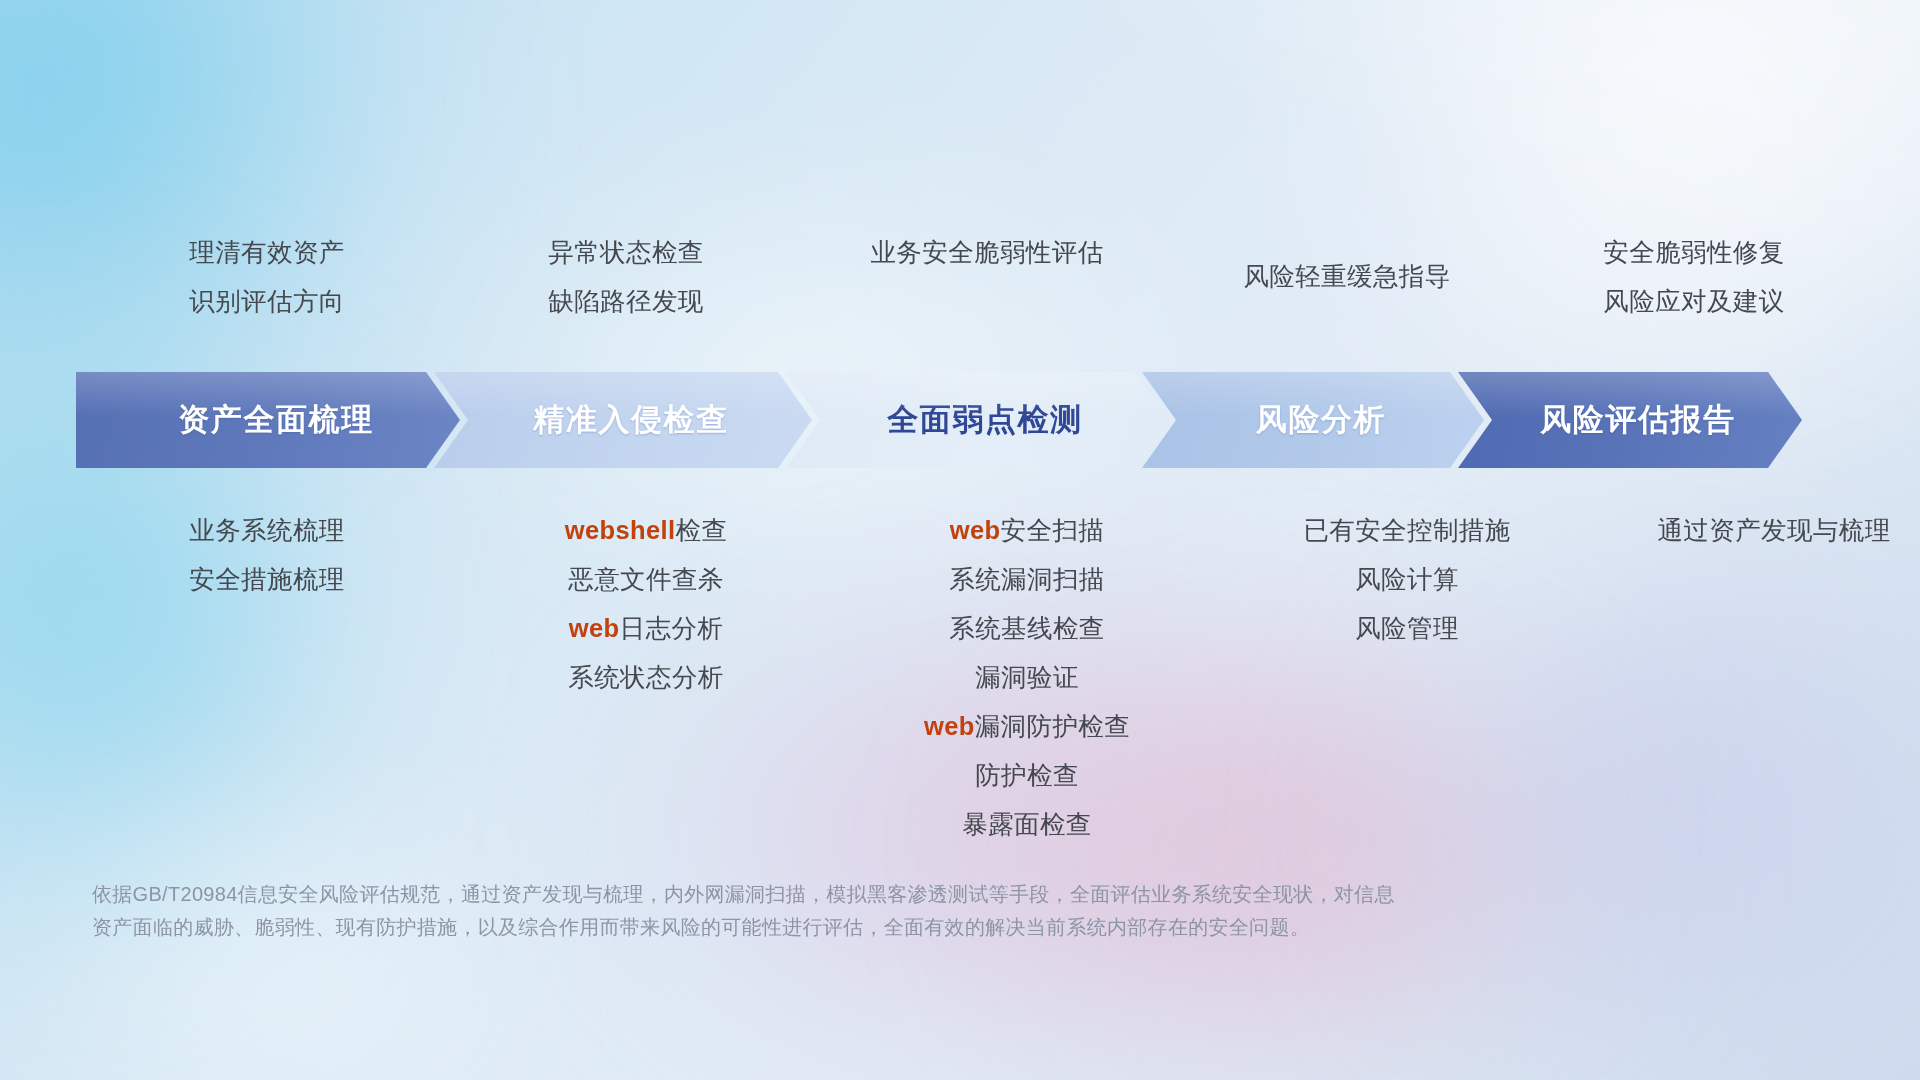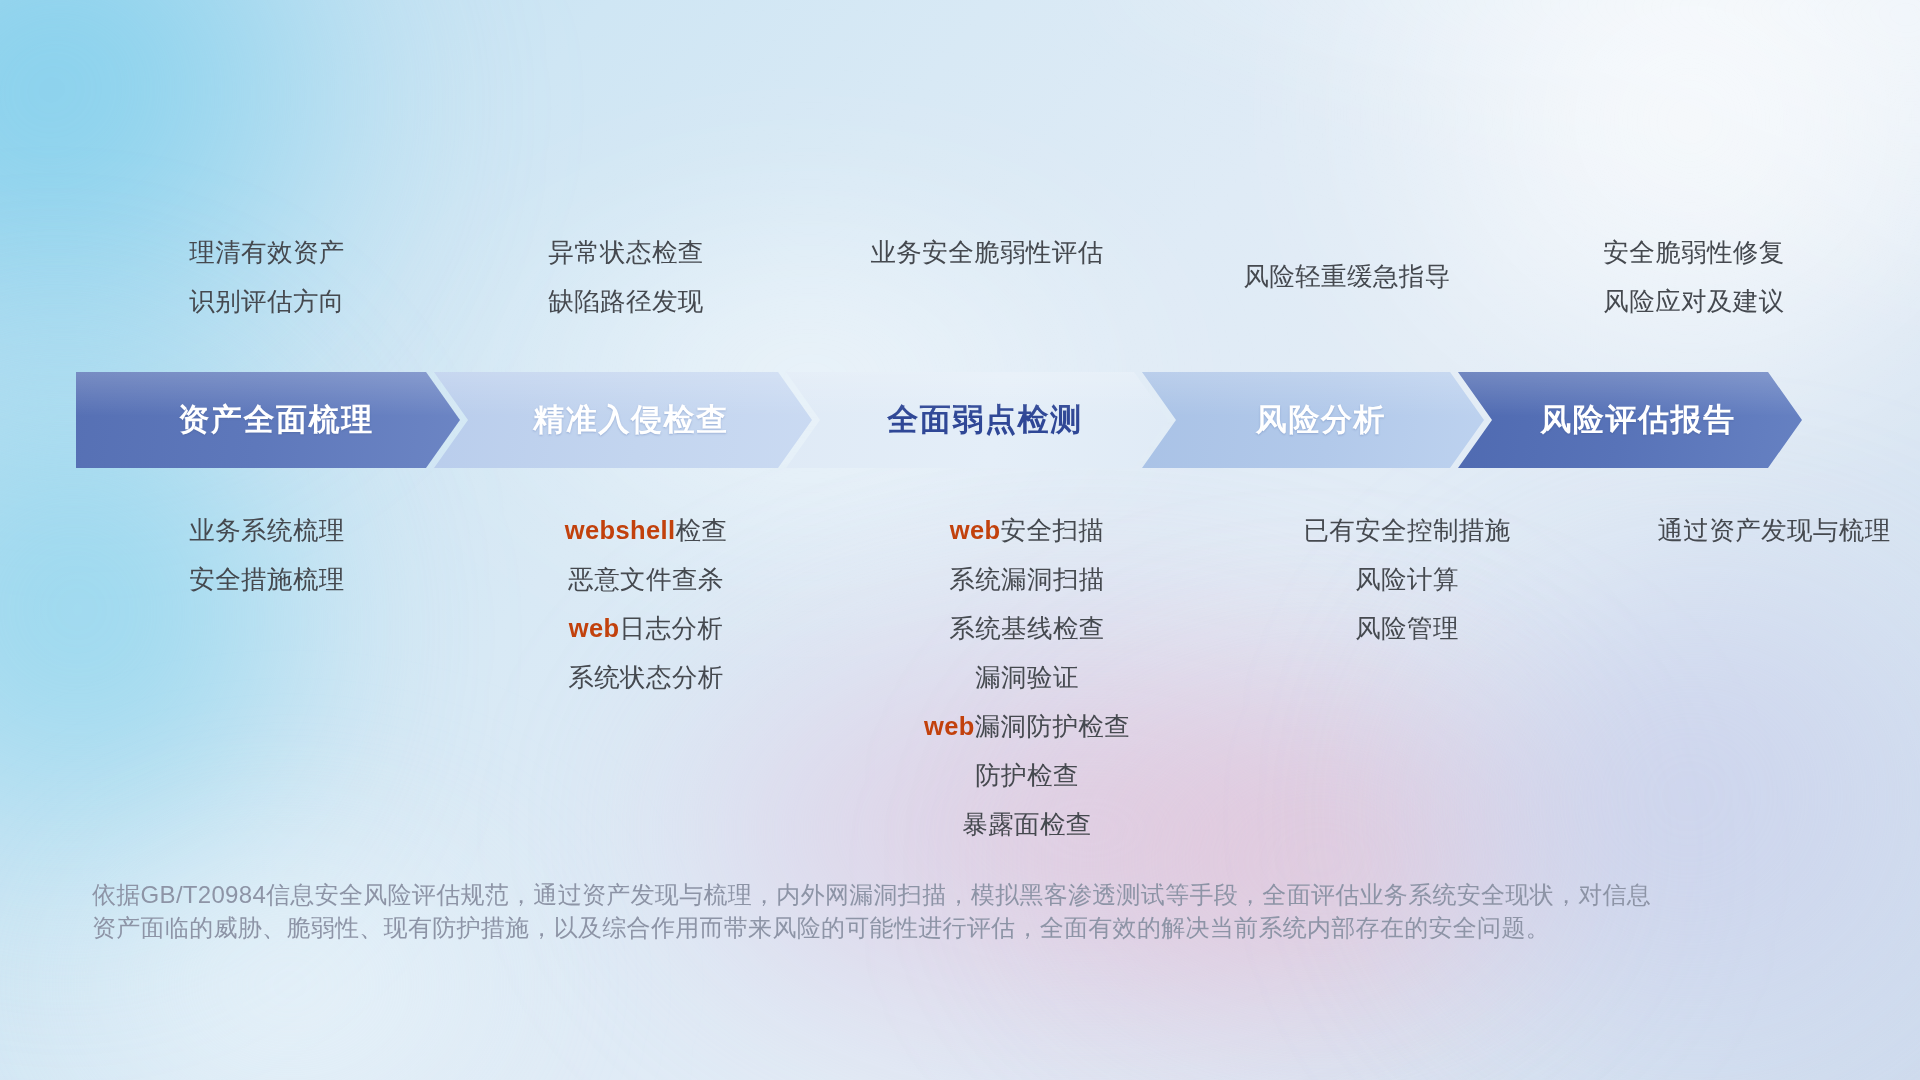--- a/index.html
+++ b/index.html
@@ -136,21 +136,21 @@
   .chev-3 .chev-label { color: #ffffff; text-shadow: 0 1px 2px rgba(70,100,160,0.32); }
   .chev-4 { width: 344px; background: linear-gradient(100deg,#4f6ab1 0%, #5873b8 48%, #6681c2 100%); }
   .chev-4 .chev-label { color: #ffffff; }
 
   
   .footer {
     position: absolute;
     left: 92px; top: 878px;
     width: 1640px;
     color: #8d94a6;
-    font-size: 24px;
+    font-size: 20px;
     line-height: 33px;
     letter-spacing: 0.3px;
   }
   .footer .fline { display: block; white-space: nowrap; }
 </style>
 </head>
 <body>
 
 <div class="bg-layer">
   <div class="blob blob-white-tr"></div>

